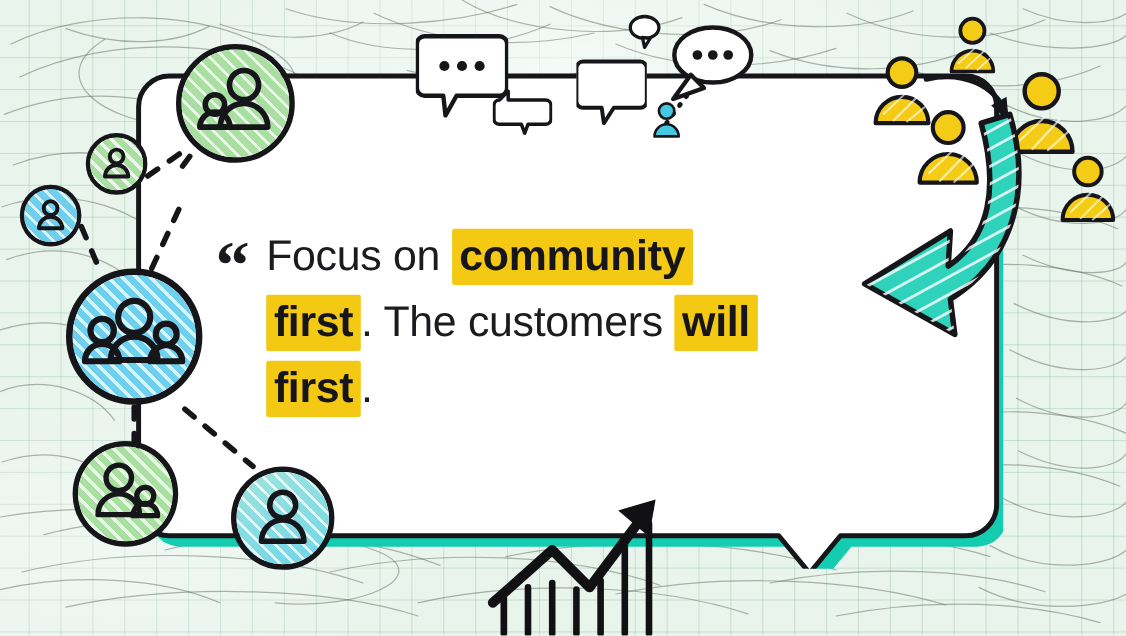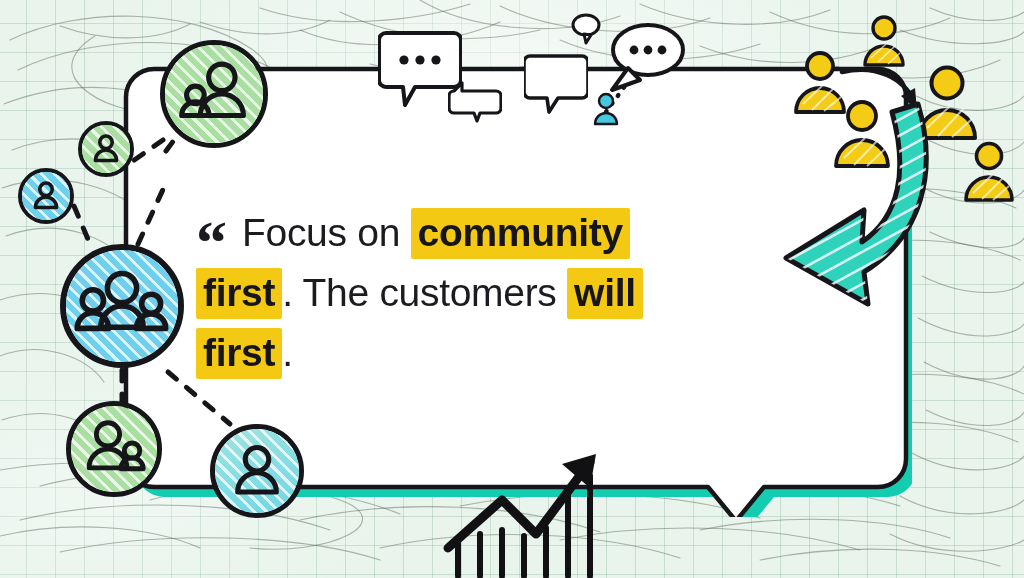--- a/index.html
+++ b/index.html
@@ -33,21 +33,21 @@
   .quote-block{
     position:absolute;left:196px;top:203px;width:600px;
   }
   .qmark{
     position:absolute;left:0px;top:8px;
     font-family:"Liberation Serif","DejaVu Serif",serif;
     font-size:62px;font-weight:700;color:#1a1a1e;line-height:1;
   }
   .qline{
     font-size:39px;line-height:60px;color:#1c1c20;font-weight:400;
-    letter-spacing:-.3px;white-space:nowrap;
+    letter-spacing:-.3px;white-space:nowrap;margin-left:46px;
   }
   .qline.l1{margin-left:46px;}
   .hl{
     background:#f3c913;font-weight:700;color:#16161a;
     padding:3px 7px 5px 7px;border-radius:2px;
     box-decoration-break:clone;-webkit-box-decoration-break:clone;
   }
 
   
   .circ{

